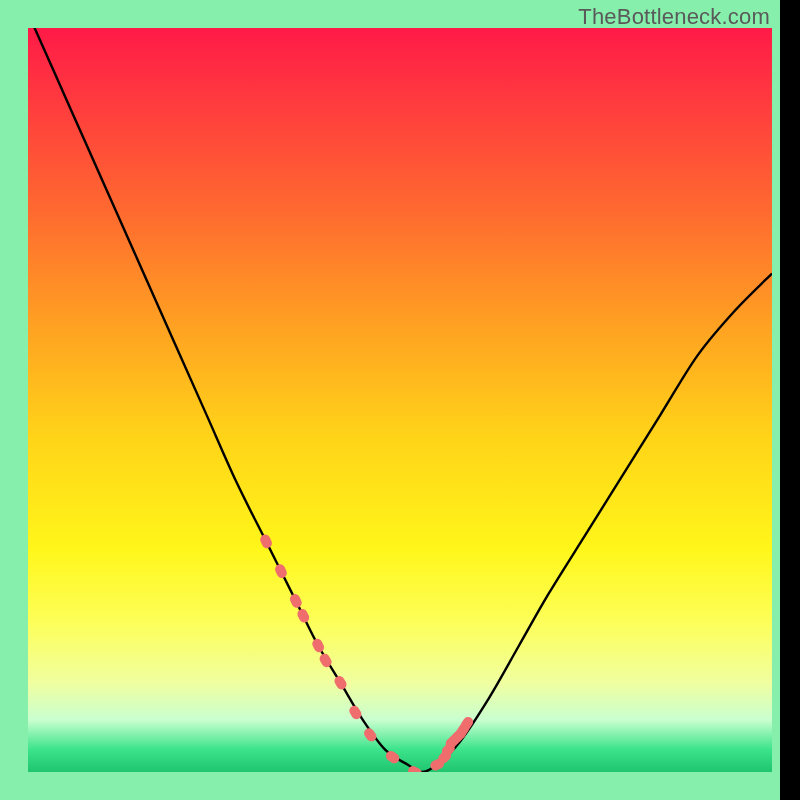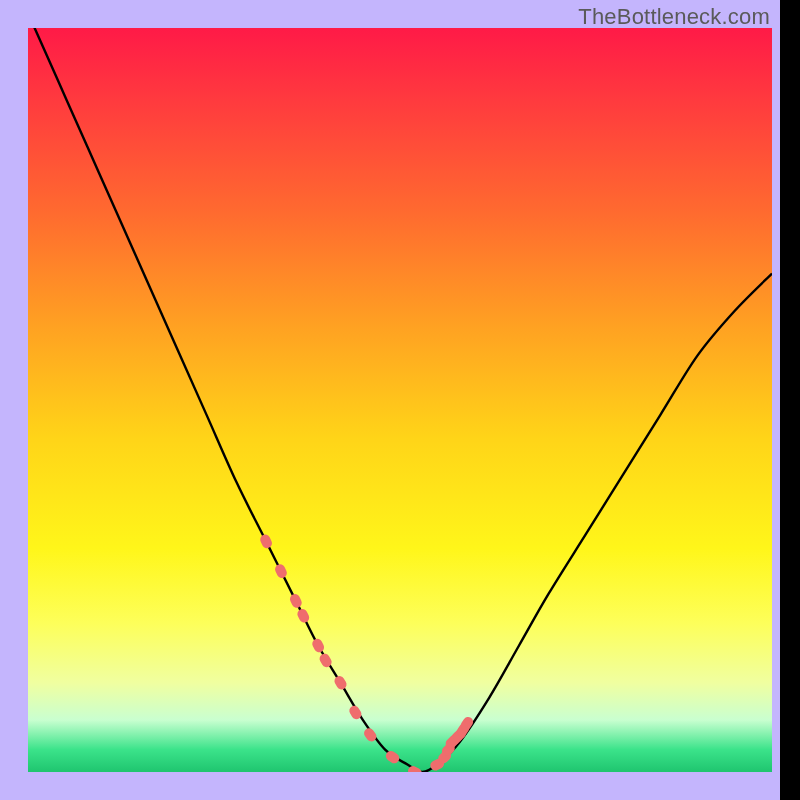--- a/index.html
+++ b/index.html
@@ -10,21 +10,21 @@
     overflow: hidden;
     background: #000;
     font-family: Arial, Helvetica, sans-serif;
   }
   .frame {
     position: absolute;
     left: 0;
     top: 0;
     width: 780px;
     height: 800px;
-    background: #c4b5fd;
+    background: #86efac;
   }
   .plot {
     position: absolute;
     left: 28px;
     top: 28px;
     width: 744px;
     height: 744px;
     overflow: hidden;
   }
   .gradient {

